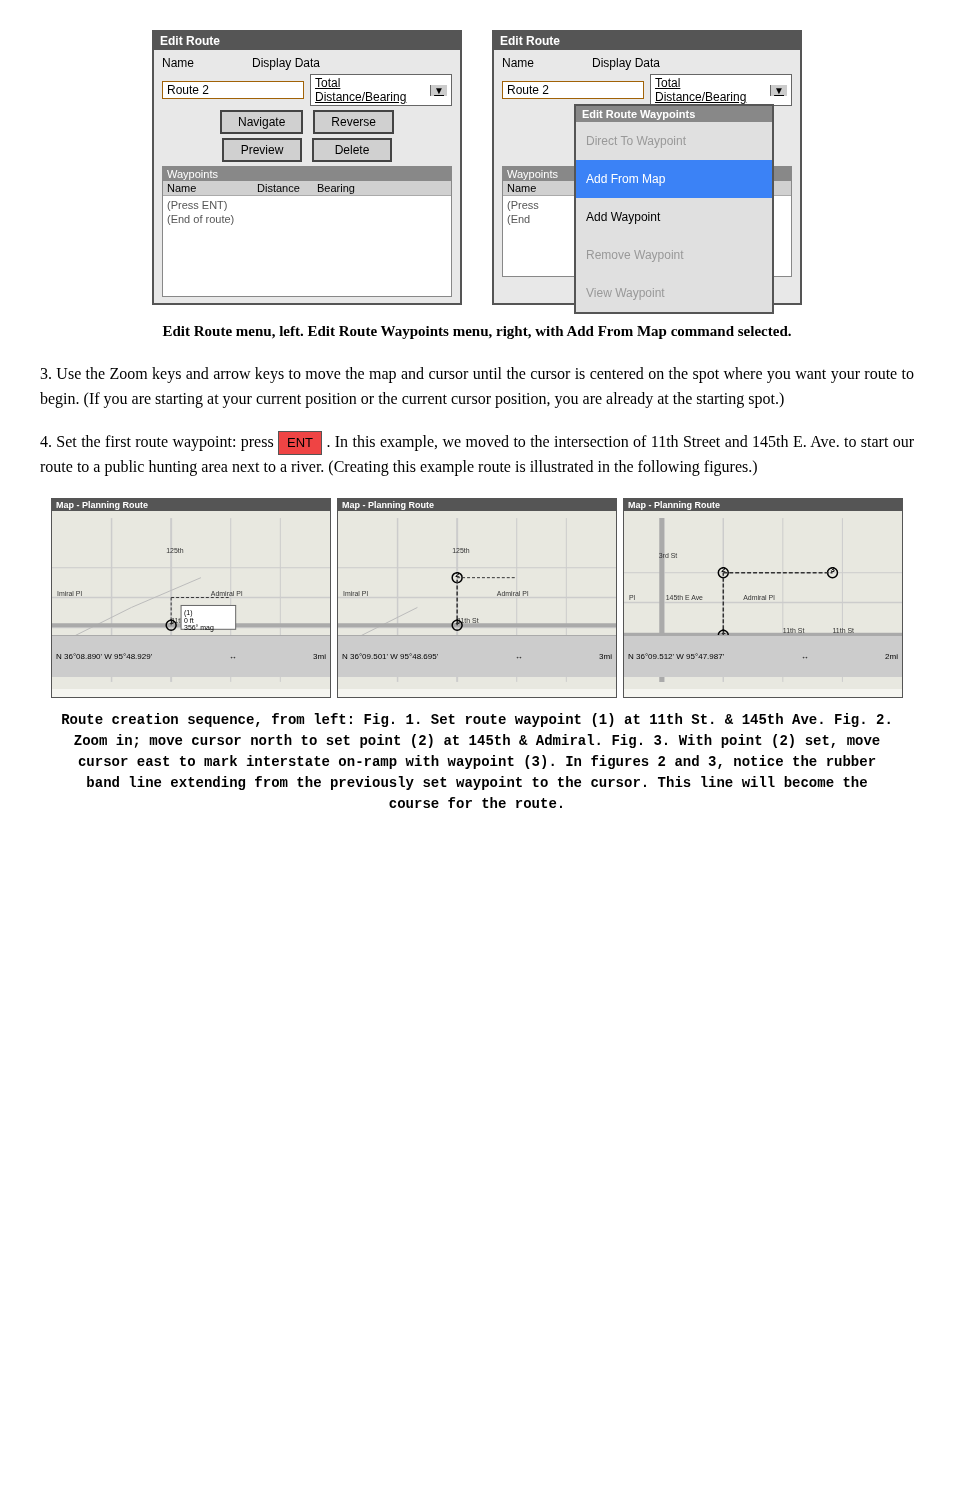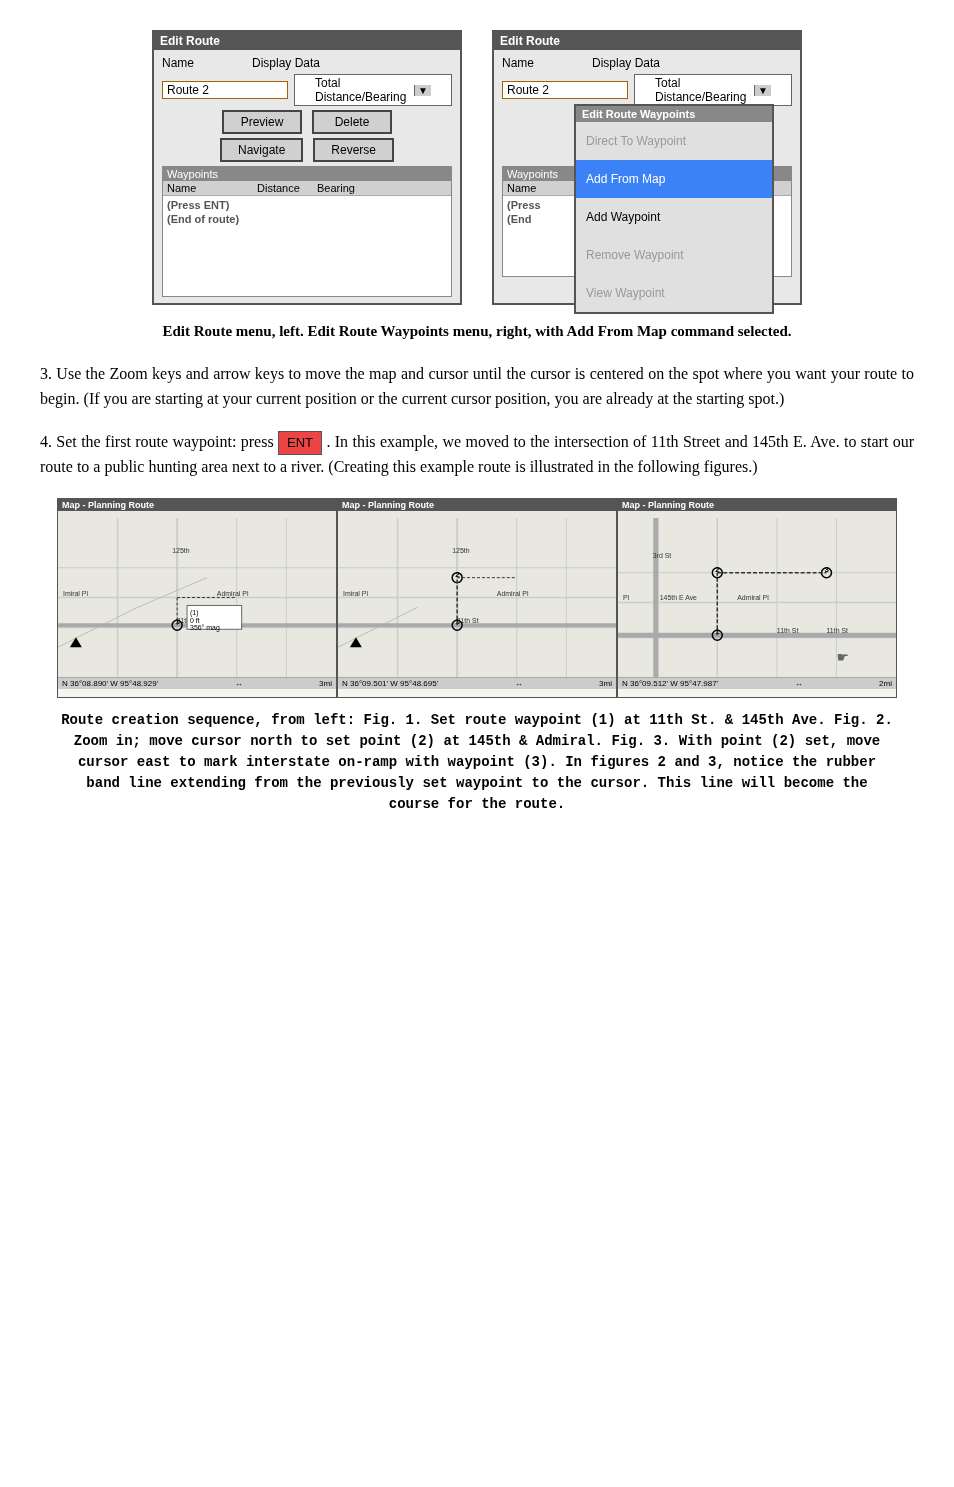--- a/index.html
+++ b/index.html
@@ -55,26 +55,27 @@
       border: 1px solid #a16207;
       background: #fff;
       padding: 1px 4px;
       font-size: 12px;
       flex: 1;
     }
 
     .dialog-select {
       border: 1px solid #666;
       background: #fff;
-      padding: 1px 20px;
+      padding: 1px 4px;
       font-size: 12px;
       flex: 1;
       display: flex;
       align-items: center;
       justify-content: space-between;
+      text-decoration: underline;
     }
 
     .dialog-select-arrow {
       border-left: 1px solid #666;
       padding: 0 3px;
       background: #ccc;
       font-size: 10px;
     }
 
     .dialog-btn-row {
@@ -118,21 +119,20 @@
 
     .wp-col-name { width: 90px; }
     .wp-col-dist { width: 60px; }
     .wp-col-bear { width: 60px; }
 
     .waypoints-body {
       font-size: 11px;
       padding: 2px 4px;
       min-height: 100px;
       background: #fff;
-      font-weight: bold;
     }
 
     .wp-row {
       padding: 1px 0;
       color: #555;
     }
 
     
     .dropdown-overlay {
       position: absolute;
@@ -193,20 +193,21 @@
       background: #ef4444;
       padding: 1px 8px;
       font-size: 13px;
       font-family: Arial, sans-serif;
       vertical-align: middle;
     }
 
     
     .maps-row {
       display: flex;
+      gap: 6px;
       justify-content: center;
       margin: 18px 0 12px 0;
     }
 
     .map-container {
       border: 1px solid #555;
       width: 280px;
       height: 200px;
       background: #f5f5f0;
       overflow: hidden;
@@ -226,26 +227,26 @@
     .map-body {
       position: relative;
       width: 100%;
       height: 178px;
       background: #e8e8e0;
       overflow: hidden;
     }
 
     .map-status-bar {
       position: absolute;
-      bottom: 0;
+      bottom: 12px;
       left: 0;
       right: 0;
       background: #ccc;
       font-size: 8px;
-      padding: 1px 4px;
+      padding: 16px 4px;
       display: flex;
       justify-content: space-between;
       border-top: 1px solid #aaa;
     }
 
     
     .map-svg {
       width: 100%;
       height: 100%;
     }
@@ -271,27 +272,27 @@
       <span class="dialog-label">Name</span>
       <span class="dialog-label" style="width:auto">Display Data</span>
     </div>
     <div class="dialog-row">
       <div class="dialog-input" style="width:85px; margin-right:6px;">Route 2</div>
       <div class="dialog-select">
         <span>Total Distance/Bearing</span>
         <span class="dialog-select-arrow">▼</span>
       </div>
     </div>
+    <div class="dialog-btn-row" style="margin-top:4px;">
+      <div class="dialog-btn">Navigate</div>
+      <div class="dialog-btn">Reverse</div>
+    </div>
     <div class="dialog-btn-row">
       <div class="dialog-btn">Preview</div>
       <div class="dialog-btn">Delete</div>
-    </div>
-    <div class="dialog-btn-row" style="margin-top:4px;">
-      <div class="dialog-btn">Navigate</div>
-      <div class="dialog-btn">Reverse</div>
     </div>
     <div class="waypoints-section">
       <div class="waypoints-header-bar">Waypoints</div>
       <div class="waypoints-cols">
         <span class="wp-col-name">Name</span>
         <span class="wp-col-dist">Distance</span>
         <span class="wp-col-bear">Bearing</span>
       </div>
       <div class="waypoints-body">
         <div class="wp-row">(Press ENT)</div>

